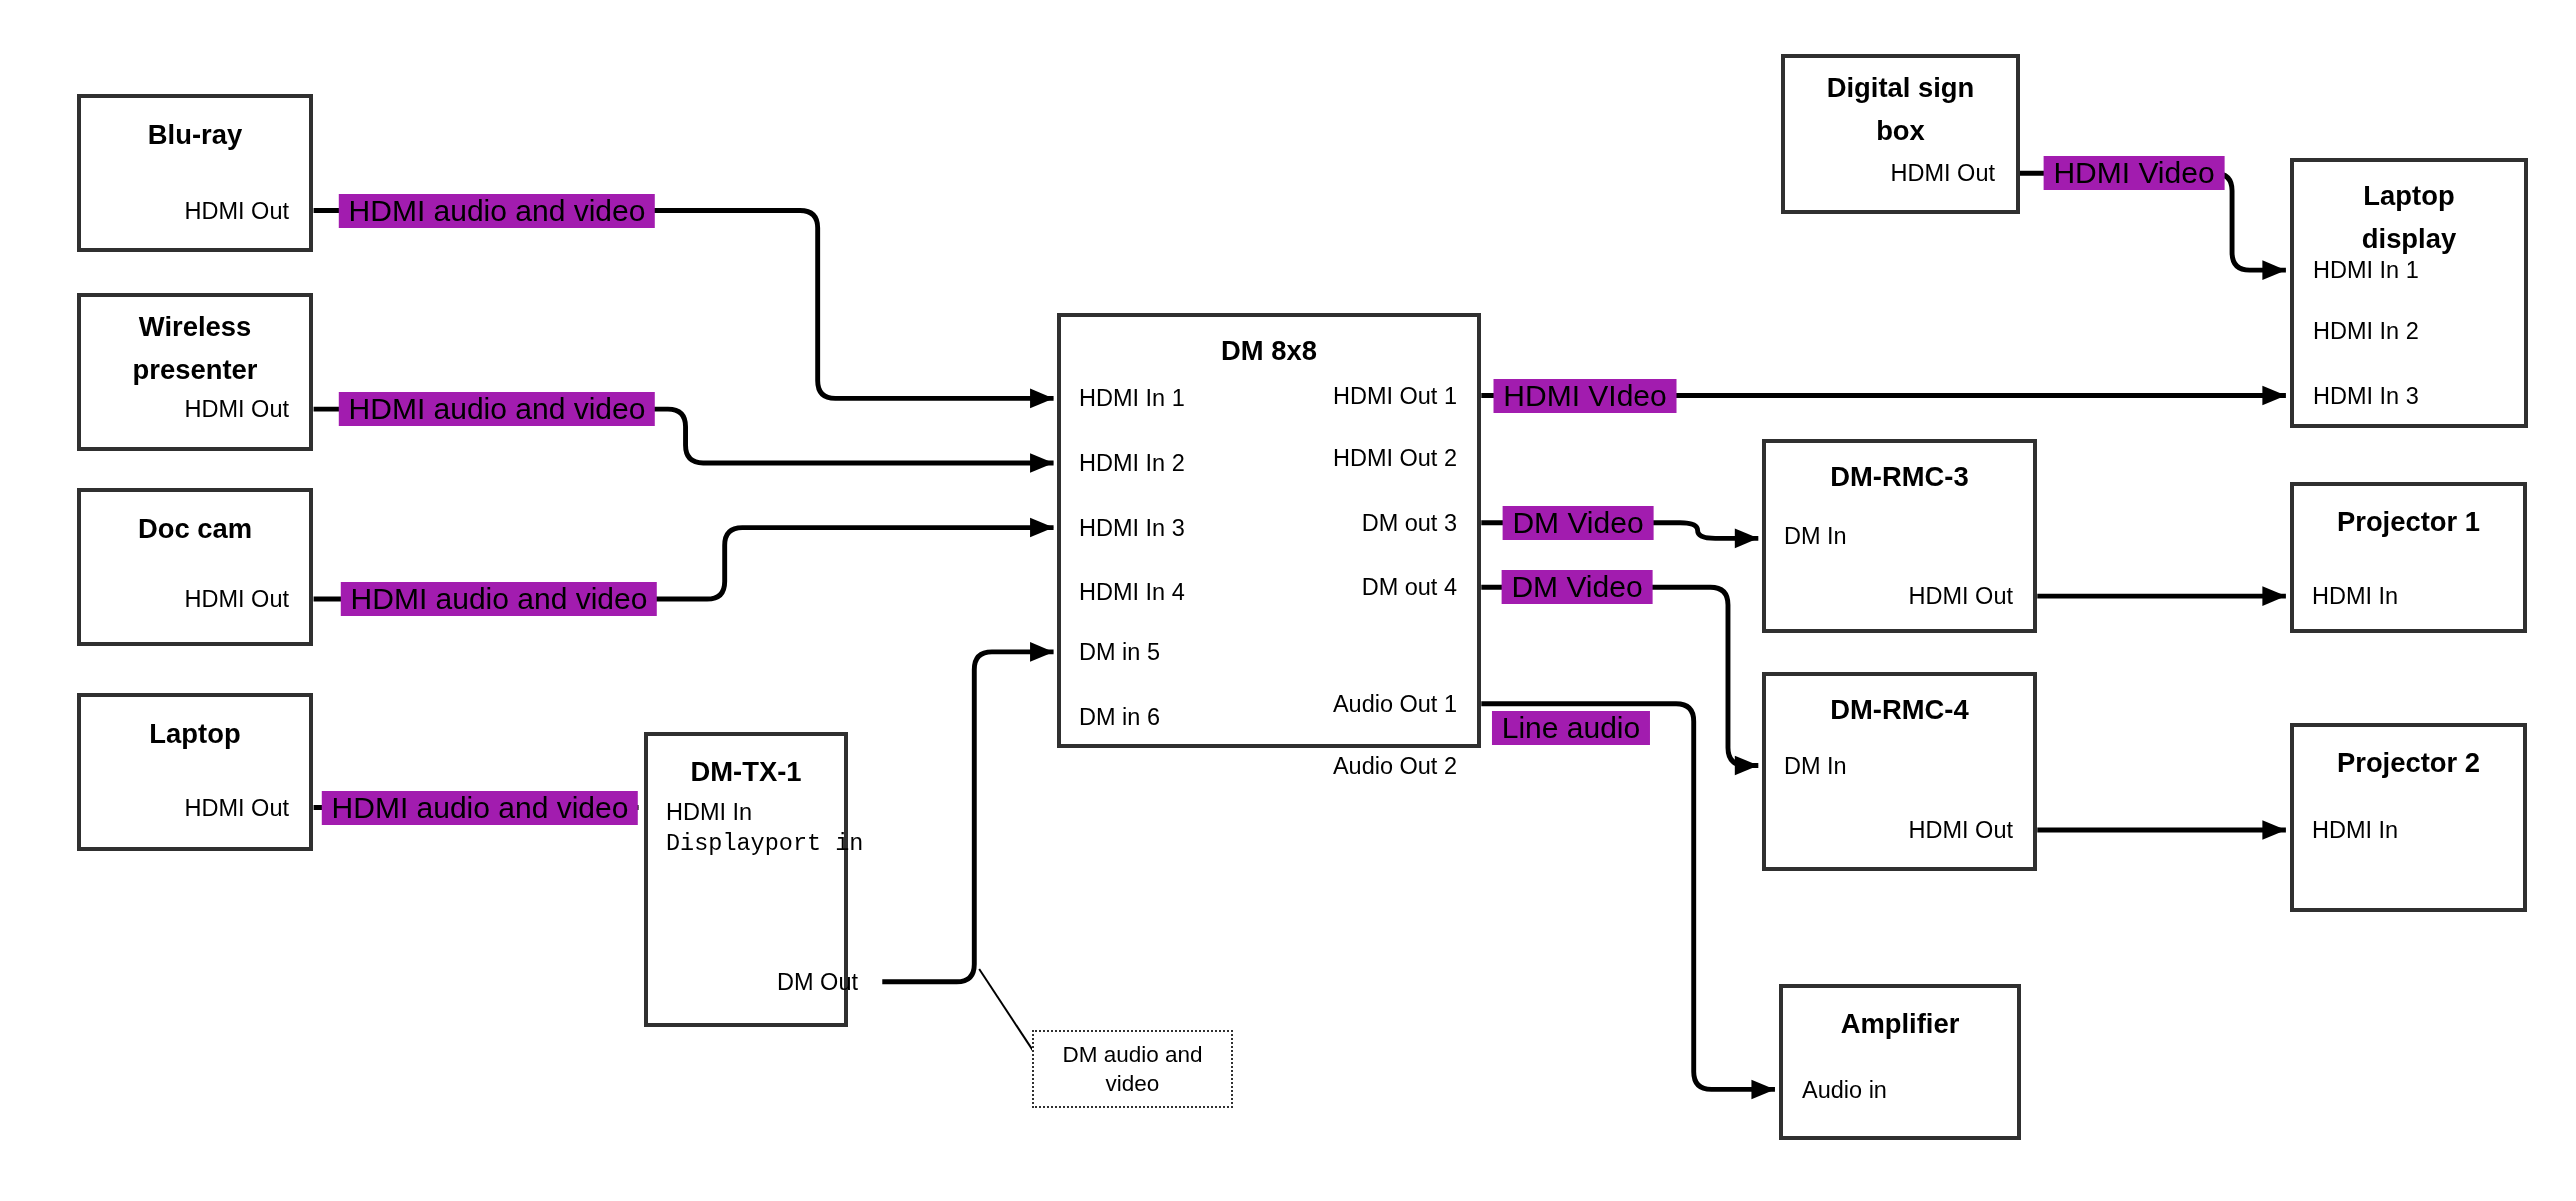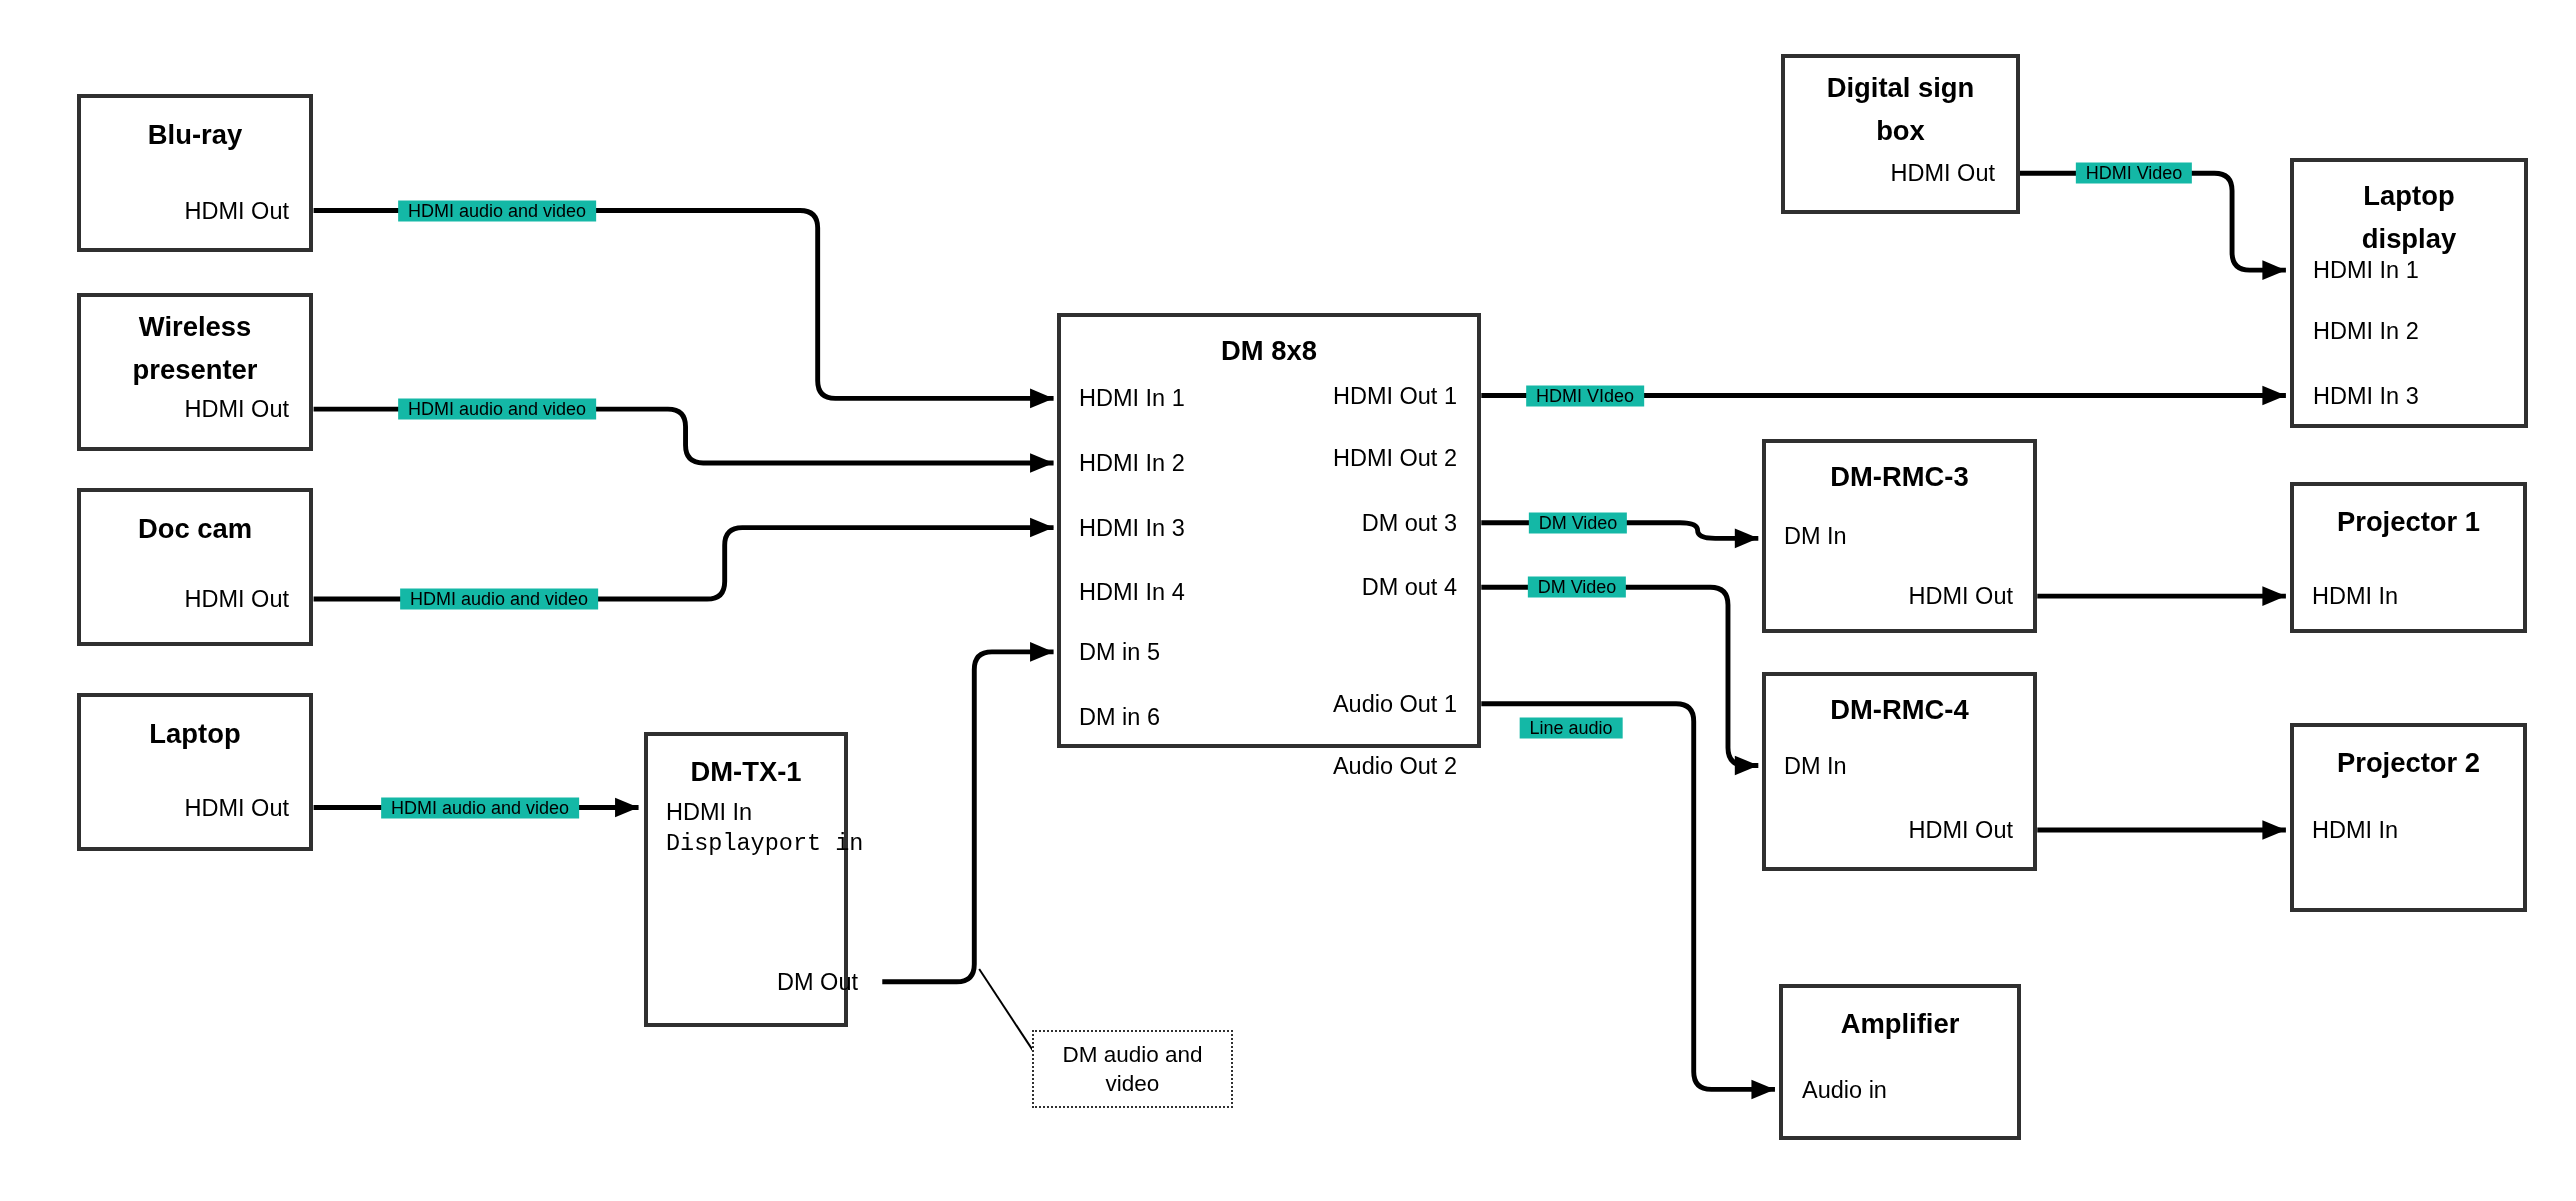--- a/index.html
+++ b/index.html
@@ -18,21 +18,21 @@
     position:absolute; left:0; right:0; text-align:center;
     font-weight:bold; font-size:27.4px; line-height:43px; color:#000000;
   }
   .port {
     position:absolute; font-size:23.5px; white-space:nowrap;
     transform:translateY(-50%); color:#000000;
   }
   .port.r { text-align:right; }
   .wire-label {
     position:absolute; transform:translate(-50%,-50%);
-    background:#14b8a6; padding:0 9.8px; font-size:18px;
+    background:#a21caf; padding:0 9.8px; font-size:30px;
     white-space:nowrap; color:#000000;
   }
   .callout {
     position:absolute; left:1032px; top:1030px; width:201px; height:78px;
     border:2px dotted #303030; background:#ffffff; box-sizing:border-box;
     display:flex; align-items:center; justify-content:flex-end;
     text-align:center; font-size:22.5px; line-height:29px; padding:2px 11.7px;
   }
 </style>
 </head>

